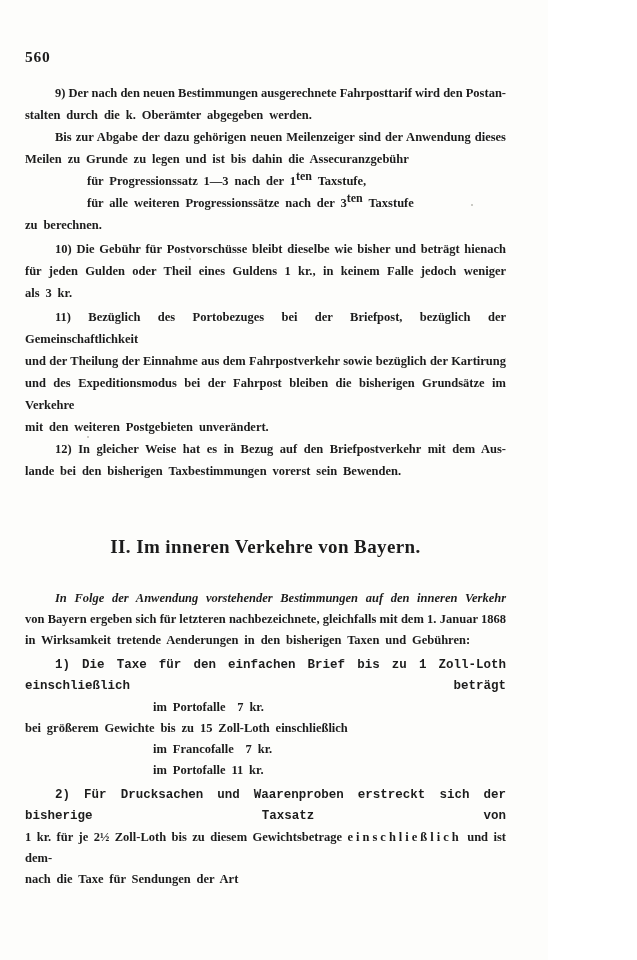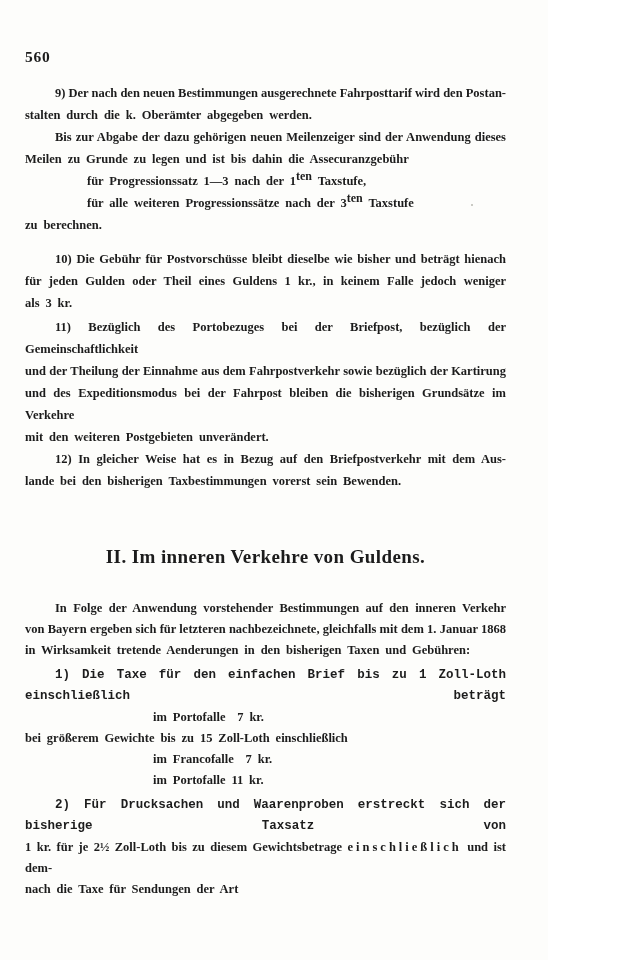--- a/index.html
+++ b/index.html
@@ -29,24 +29,24 @@
   .part2 .ln { line-height: 21px; }
   .endline {
     text-align: center;
     text-align-last: left;
     word-spacing: 0.22em;
   }
   .ind-para { text-indent: 30px; }
   .ind-prog { padding-left: 62px; }
   .ind-im   { padding-left: 128px; }
   .mt16 { margin-top: 16px; }
-  .mt6  { margin-top: 12px; }
+  .mt6  { margin-top: 2px; }
   .mt4  { margin-top: 4px; font-family: Liberation Mono, monospace; }
   .mt2  { margin-top: 2px; }
-  .mt28 { margin-top: 28px; }
+  .mt28 { margin-top: 28px; font-style: italic; }
   .heading {
     margin-top: 52px;
     font-size: 19px;
     line-height: 26px;
     text-align: center;
     letter-spacing: 0.4px;
   }
   sup.sup {
     font-size: 12px;
     line-height: 0;
@@ -83,21 +83,21 @@
 
     <div class="ln ind-para mt2">11) Bezüglich des Portobezuges bei der Briefpost, bezüglich der Gemeinschaftlichkeit</div>
     <div class="ln">und der Theilung der Einnahme aus dem Fahrpostverkehr sowie bezüglich der Kartirung</div>
     <div class="ln">und des Expeditionsmodus bei der Fahrpost bleiben die bisherigen Grundsätze im Verkehre</div>
     <div class="ln endline">mit den weiteren Postgebieten unverändert.</div>
 
     <div class="ln ind-para">12) In gleicher Weise hat es in Bezug auf den Briefpostverkehr mit dem Aus-</div>
     <div class="ln endline">lande bei den bisherigen Taxbestimmungen vorerst sein Bewenden.</div>
   </div>
 
-  <div class="heading">II. Im inneren Verkehre von Guldens.</div>
+  <div class="heading">II. Im inneren Verkehre von Bayern.</div>
 
   <div class="part2">
     <div class="ln ind-para mt28">In Folge der Anwendung vorstehender Bestimmungen auf den inneren Verkehr</div>
     <div class="ln">von Bayern ergeben sich für letzteren nachbezeichnete, gleichfalls mit dem 1. Januar 1868</div>
     <div class="ln endline">in Wirksamkeit tretende Aenderungen in den bisherigen Taxen und Gebühren:</div>
 
     <div class="ln ind-para mt4">1) Die Taxe für den einfachen Brief bis zu 1 Zoll-Loth einschließlich beträgt</div>
     <div class="ln endline ind-im">im Portofalle &nbsp;7 kr.</div>
     <div class="ln endline">bei größerem Gewichte bis zu 15 Zoll-Loth einschließlich</div>
     <div class="ln endline ind-im">im Francofalle &nbsp;7 kr.</div>

